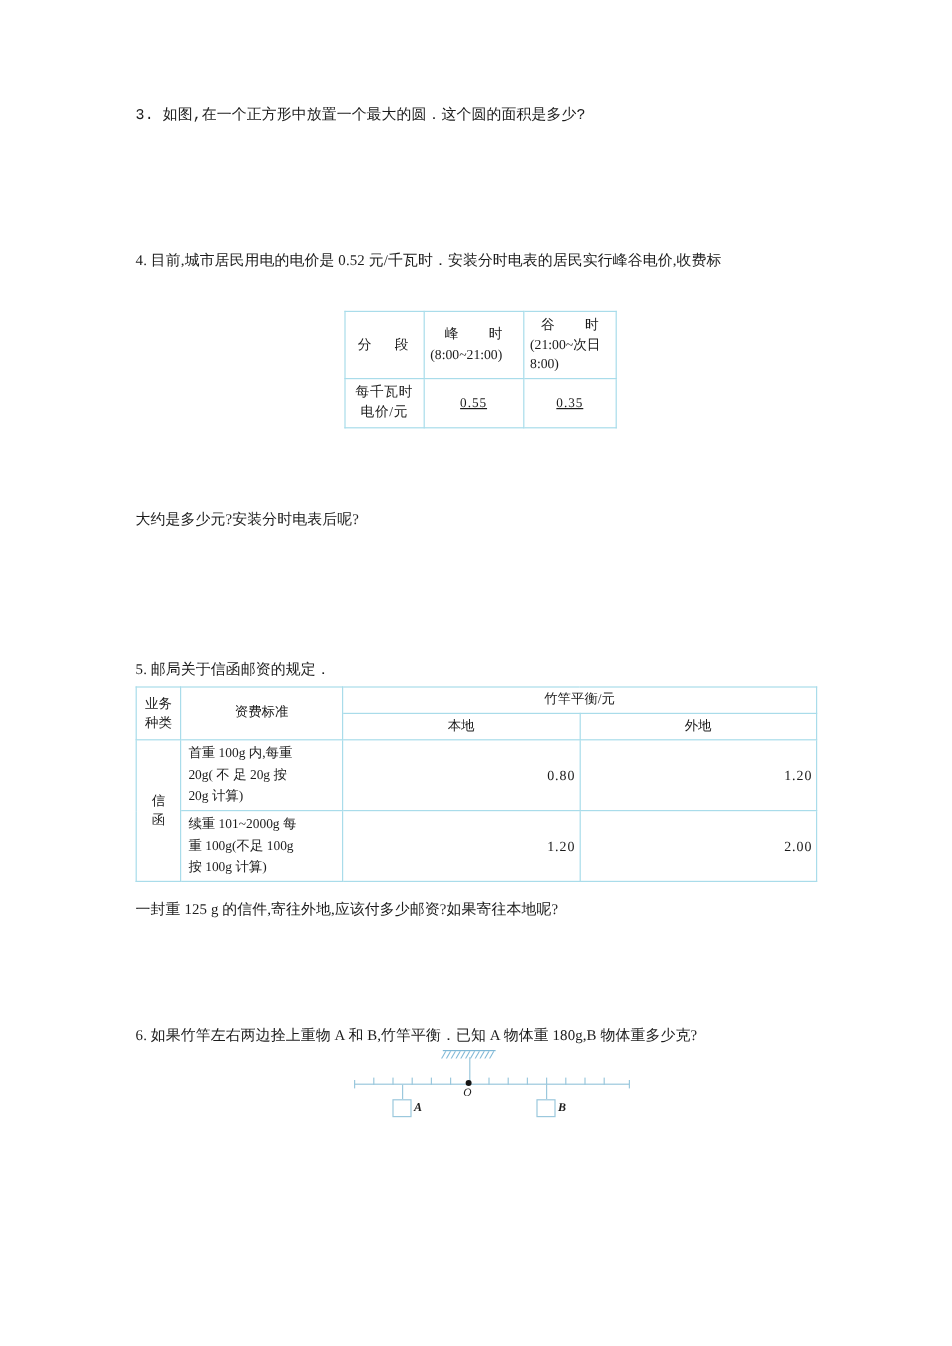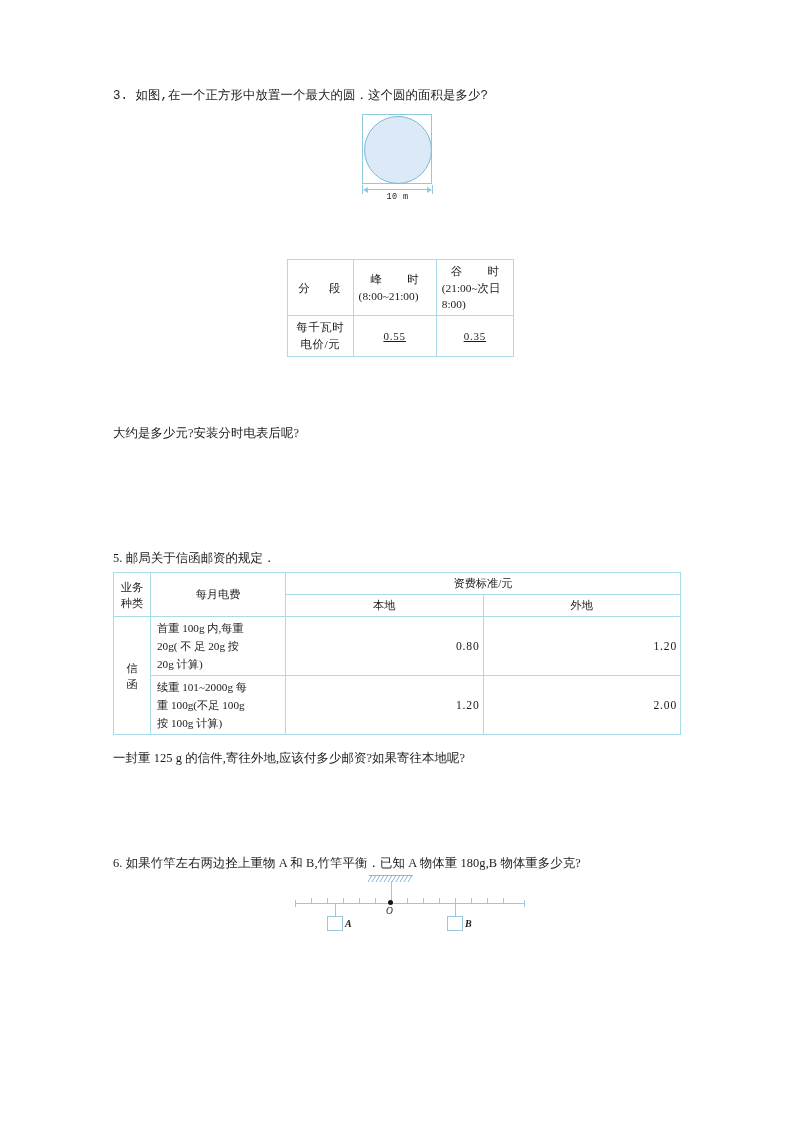--- a/index.html
+++ b/index.html
@@ -290,36 +290,24 @@
   }
 </style>
 </head>
 <body>
 
 <div class="page">
 
   <div id="q3-wrap">
     <div class="qline">3. 如图,在一个正方形中放置一个最大的圆．这个圆的面积是多少?</div>
 
-    <div id="q3-figure">
-      <div class="sq-box">
-        <div class="circ"></div>
-      </div>
-      <div class="dim-row">
-        <div class="dim-line"></div>
-        <div class="dim-cap-l"></div>
-        <div class="dim-cap-r"></div>
-        <div class="dim-arrow-l"></div>
-        <div class="dim-arrow-r"></div>
-        <div class="dim-label">10 m</div>
-      </div>
-    </div>
   </div>
 
   <div id="q4-wrap">
+    <div class="qline">4. 目前,城市居民用电的电价是 0.52 元/千瓦时．安装分时电表的居民实行峰谷电价,收费标</div>
 
     <table class="tbl" id="tbl-electric">
       <tbody>
           <tr>
         <td class="lab">分　段</td>
         <td class="hdr">
           <span class="t1">峰　时</span>
           <span class="t2">(8:00~21:00)</span>
         </td>
         <td class="hdr">
@@ -347,22 +335,22 @@
   <div id="q5-wrap">
     <div class="qline">5. 邮局关于信函邮资的规定．</div>
 
     <table class="tbl" id="tbl-post">
       <tbody>
           <tr>
         <td class="c-kind" rowspan="2">
           <span>业务</span><br>
           <span>种类</span>
         </td>
-        <td class="c-unit" rowspan="2" style="text-align:center;">每月电费</td>
-        <td colspan="2">资费标准/元</td>
+        <td class="c-unit" rowspan="2" style="text-align:center;">资费标准</td>
+        <td colspan="2">竹竿平衡/元</td>
       </tr>
       <tr>
         <td class="c-local">本地</td>
         <td class="c-remote">外地</td>
       </tr>
       <tr>
         <td class="c-kind" rowspan="2">
           <span>信</span><br>
           <span>函</span>
         </td>

